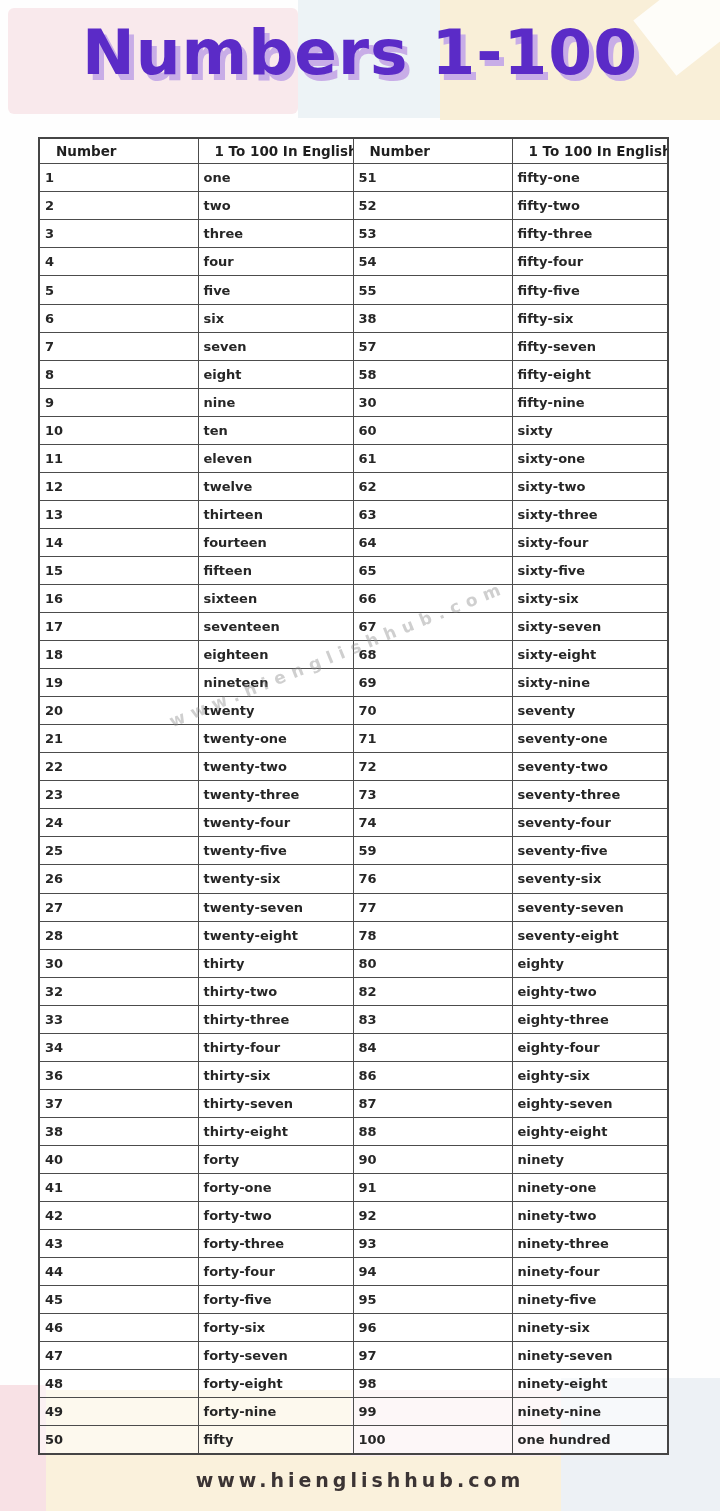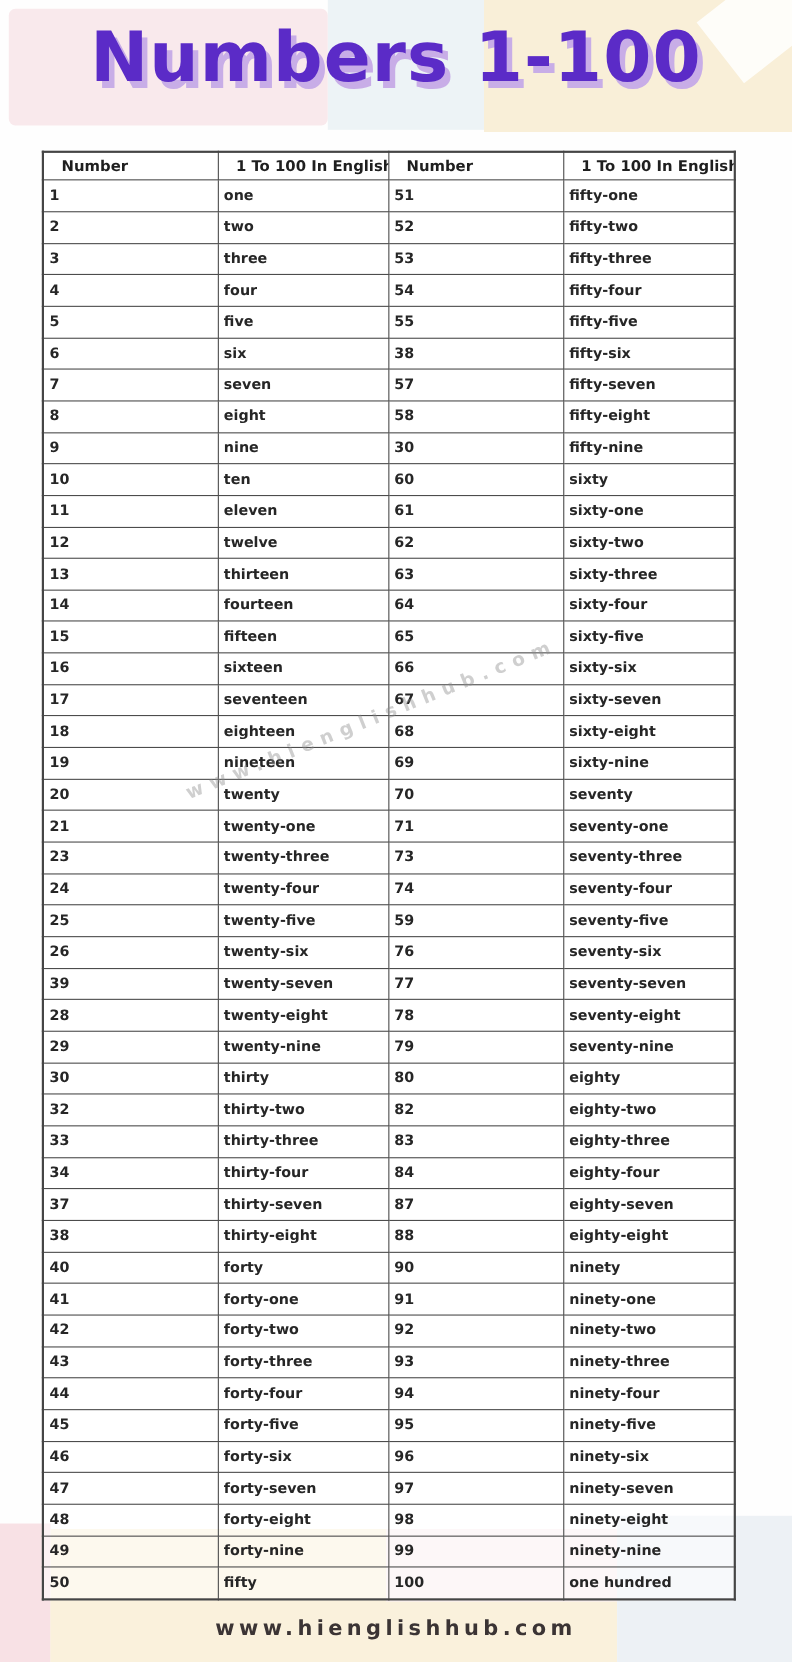--- a/index.html
+++ b/index.html
@@ -206,20 +206,26 @@
         <td>70</td>
         <td>seventy</td>
       </tr>
       <tr>
         <td>21</td>
         <td>twenty-one</td>
         <td>71</td>
         <td>seventy-one</td>
       </tr>
       <tr>
+        <td>22</td>
+        <td>twenty-two</td>
+        <td>72</td>
+        <td>seventy-two</td>
+      </tr>
+      <tr>
         <td>23</td>
         <td>twenty-three</td>
         <td>73</td>
         <td>seventy-three</td>
       </tr>
       <tr>
         <td>24</td>
         <td>twenty-four</td>
         <td>74</td>
         <td>seventy-four</td>
@@ -230,38 +236,32 @@
         <td>59</td>
         <td>seventy-five</td>
       </tr>
       <tr>
         <td>26</td>
         <td>twenty-six</td>
         <td>76</td>
         <td>seventy-six</td>
       </tr>
       <tr>
-        <td>39</td>
+        <td>27</td>
         <td>twenty-seven</td>
         <td>77</td>
         <td>seventy-seven</td>
       </tr>
       <tr>
         <td>28</td>
         <td>twenty-eight</td>
         <td>78</td>
         <td>seventy-eight</td>
       </tr>
       <tr>
-        <td>29</td>
-        <td>twenty-nine</td>
-        <td>79</td>
-        <td>seventy-nine</td>
-      </tr>
-      <tr>
         <td>30</td>
         <td>thirty</td>
         <td>80</td>
         <td>eighty</td>
       </tr>
       <tr>
         <td>32</td>
         <td>thirty-two</td>
         <td>82</td>
         <td>eighty-two</td>
@@ -272,20 +272,26 @@
         <td>83</td>
         <td>eighty-three</td>
       </tr>
       <tr>
         <td>34</td>
         <td>thirty-four</td>
         <td>84</td>
         <td>eighty-four</td>
       </tr>
       <tr>
+        <td>36</td>
+        <td>thirty-six</td>
+        <td>86</td>
+        <td>eighty-six</td>
+      </tr>
+      <tr>
         <td>37</td>
         <td>thirty-seven</td>
         <td>87</td>
         <td>eighty-seven</td>
       </tr>
       <tr>
         <td>38</td>
         <td>thirty-eight</td>
         <td>88</td>
         <td>eighty-eight</td>

